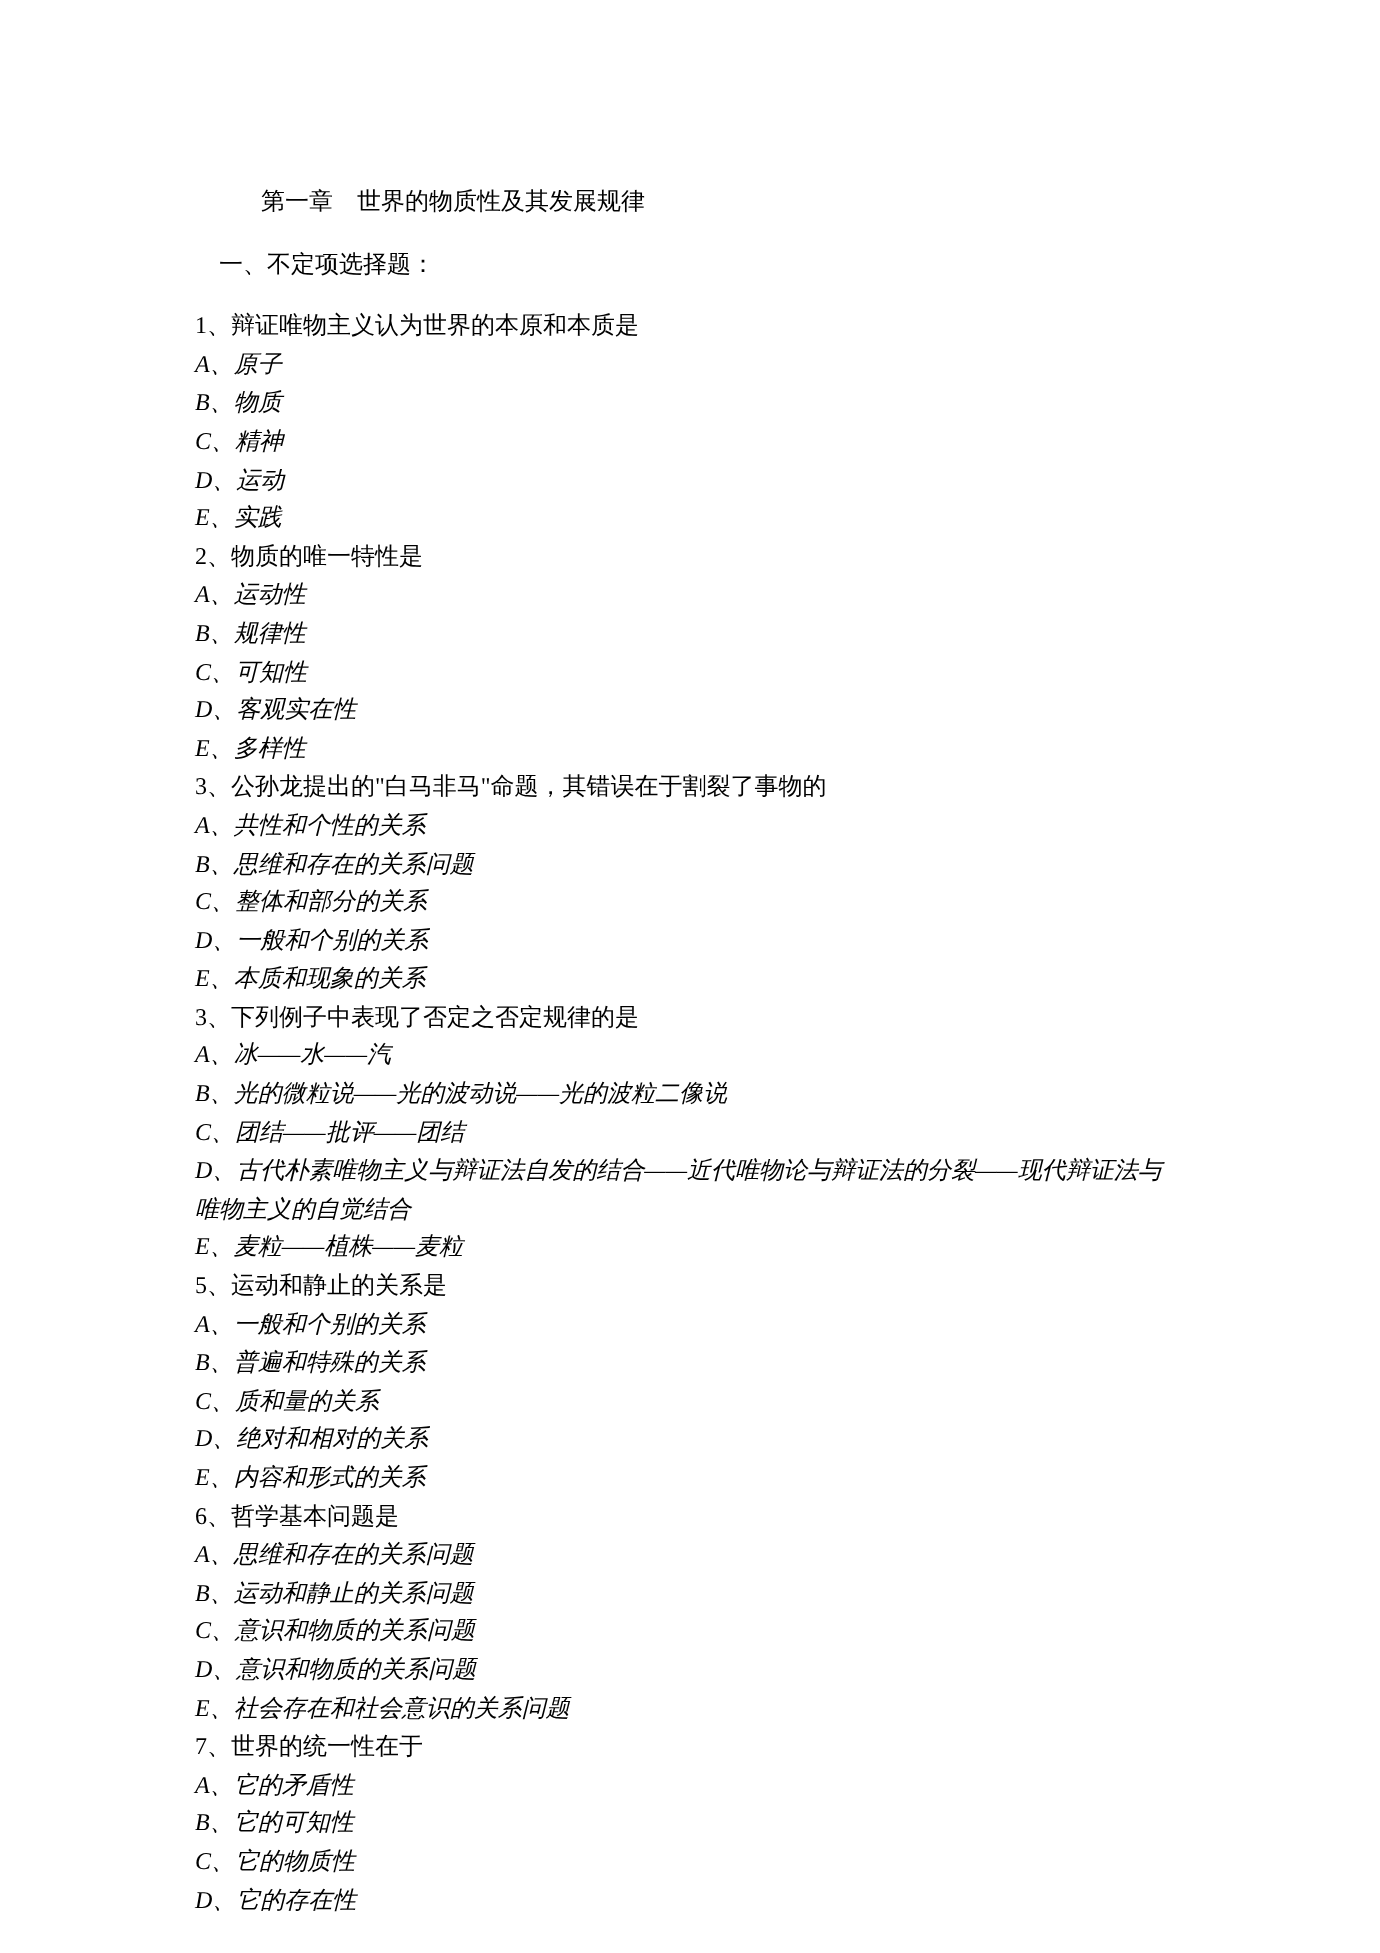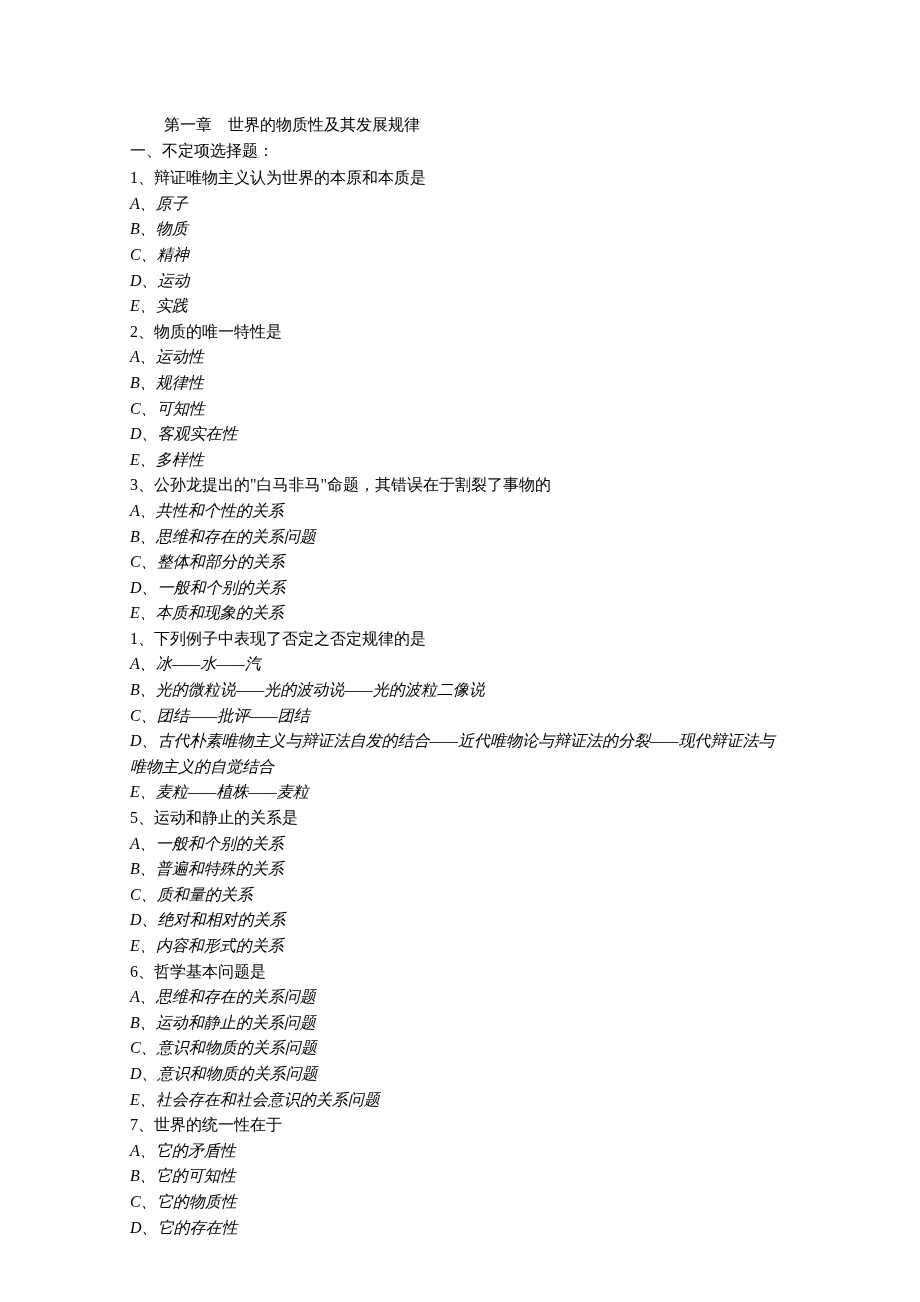--- a/index.html
+++ b/index.html
@@ -8,25 +8,24 @@
       line-height: 1.6;
       background: #fff;
       color: #000;
       margin: 0;
       padding: 110px 130px 60px 130px;
       width: 920px;
       box-sizing: border-box;
     }
     .chapter-title {
       text-indent: 2em;
-      margin: 2px;
+      margin: 12px;
     }
     .section-heading {
-      margin: 0;
-      font-family: Liberation Mono, monospace;
+      margin: 16px;
     }
     .question-stem {
       margin: 0;
     }
     .option {
       margin: 0;
       font-style: italic;
     }
   </style>
 </head>
@@ -49,21 +48,21 @@
 <p class="option">D、客观实在性</p>
 <p class="option">E、多样性</p>
 
 <p class="question-stem">3、公孙龙提出的"白马非马"命题，其错误在于割裂了事物的</p>
 <p class="option">A、共性和个性的关系</p>
 <p class="option">B、思维和存在的关系问题</p>
 <p class="option">C、整体和部分的关系</p>
 <p class="option">D、一般和个别的关系</p>
 <p class="option">E、本质和现象的关系</p>
 
-<p class="question-stem">1、下列例子中表现了否定之否定规律的是</p>
+<p class="question-stem">3、下列例子中表现了否定之否定规律的是</p>
 <p class="option">A、冰——水——汽</p>
 <p class="option">B、光的微粒说——光的波动说——光的波粒二像说</p>
 <p class="option">C、团结——批评——团结</p>
 <p class="option">D、古代朴素唯物主义与辩证法自发的结合——近代唯物论与辩证法的分裂——现代辩证法与唯物主义的自觉结合</p>
 <p class="option">E、麦粒——植株——麦粒</p>
 
 <p class="question-stem">5、运动和静止的关系是</p>
 <p class="option">A、一般和个别的关系</p>
 <p class="option">B、普遍和特殊的关系</p>
 <p class="option">C、质和量的关系</p>

